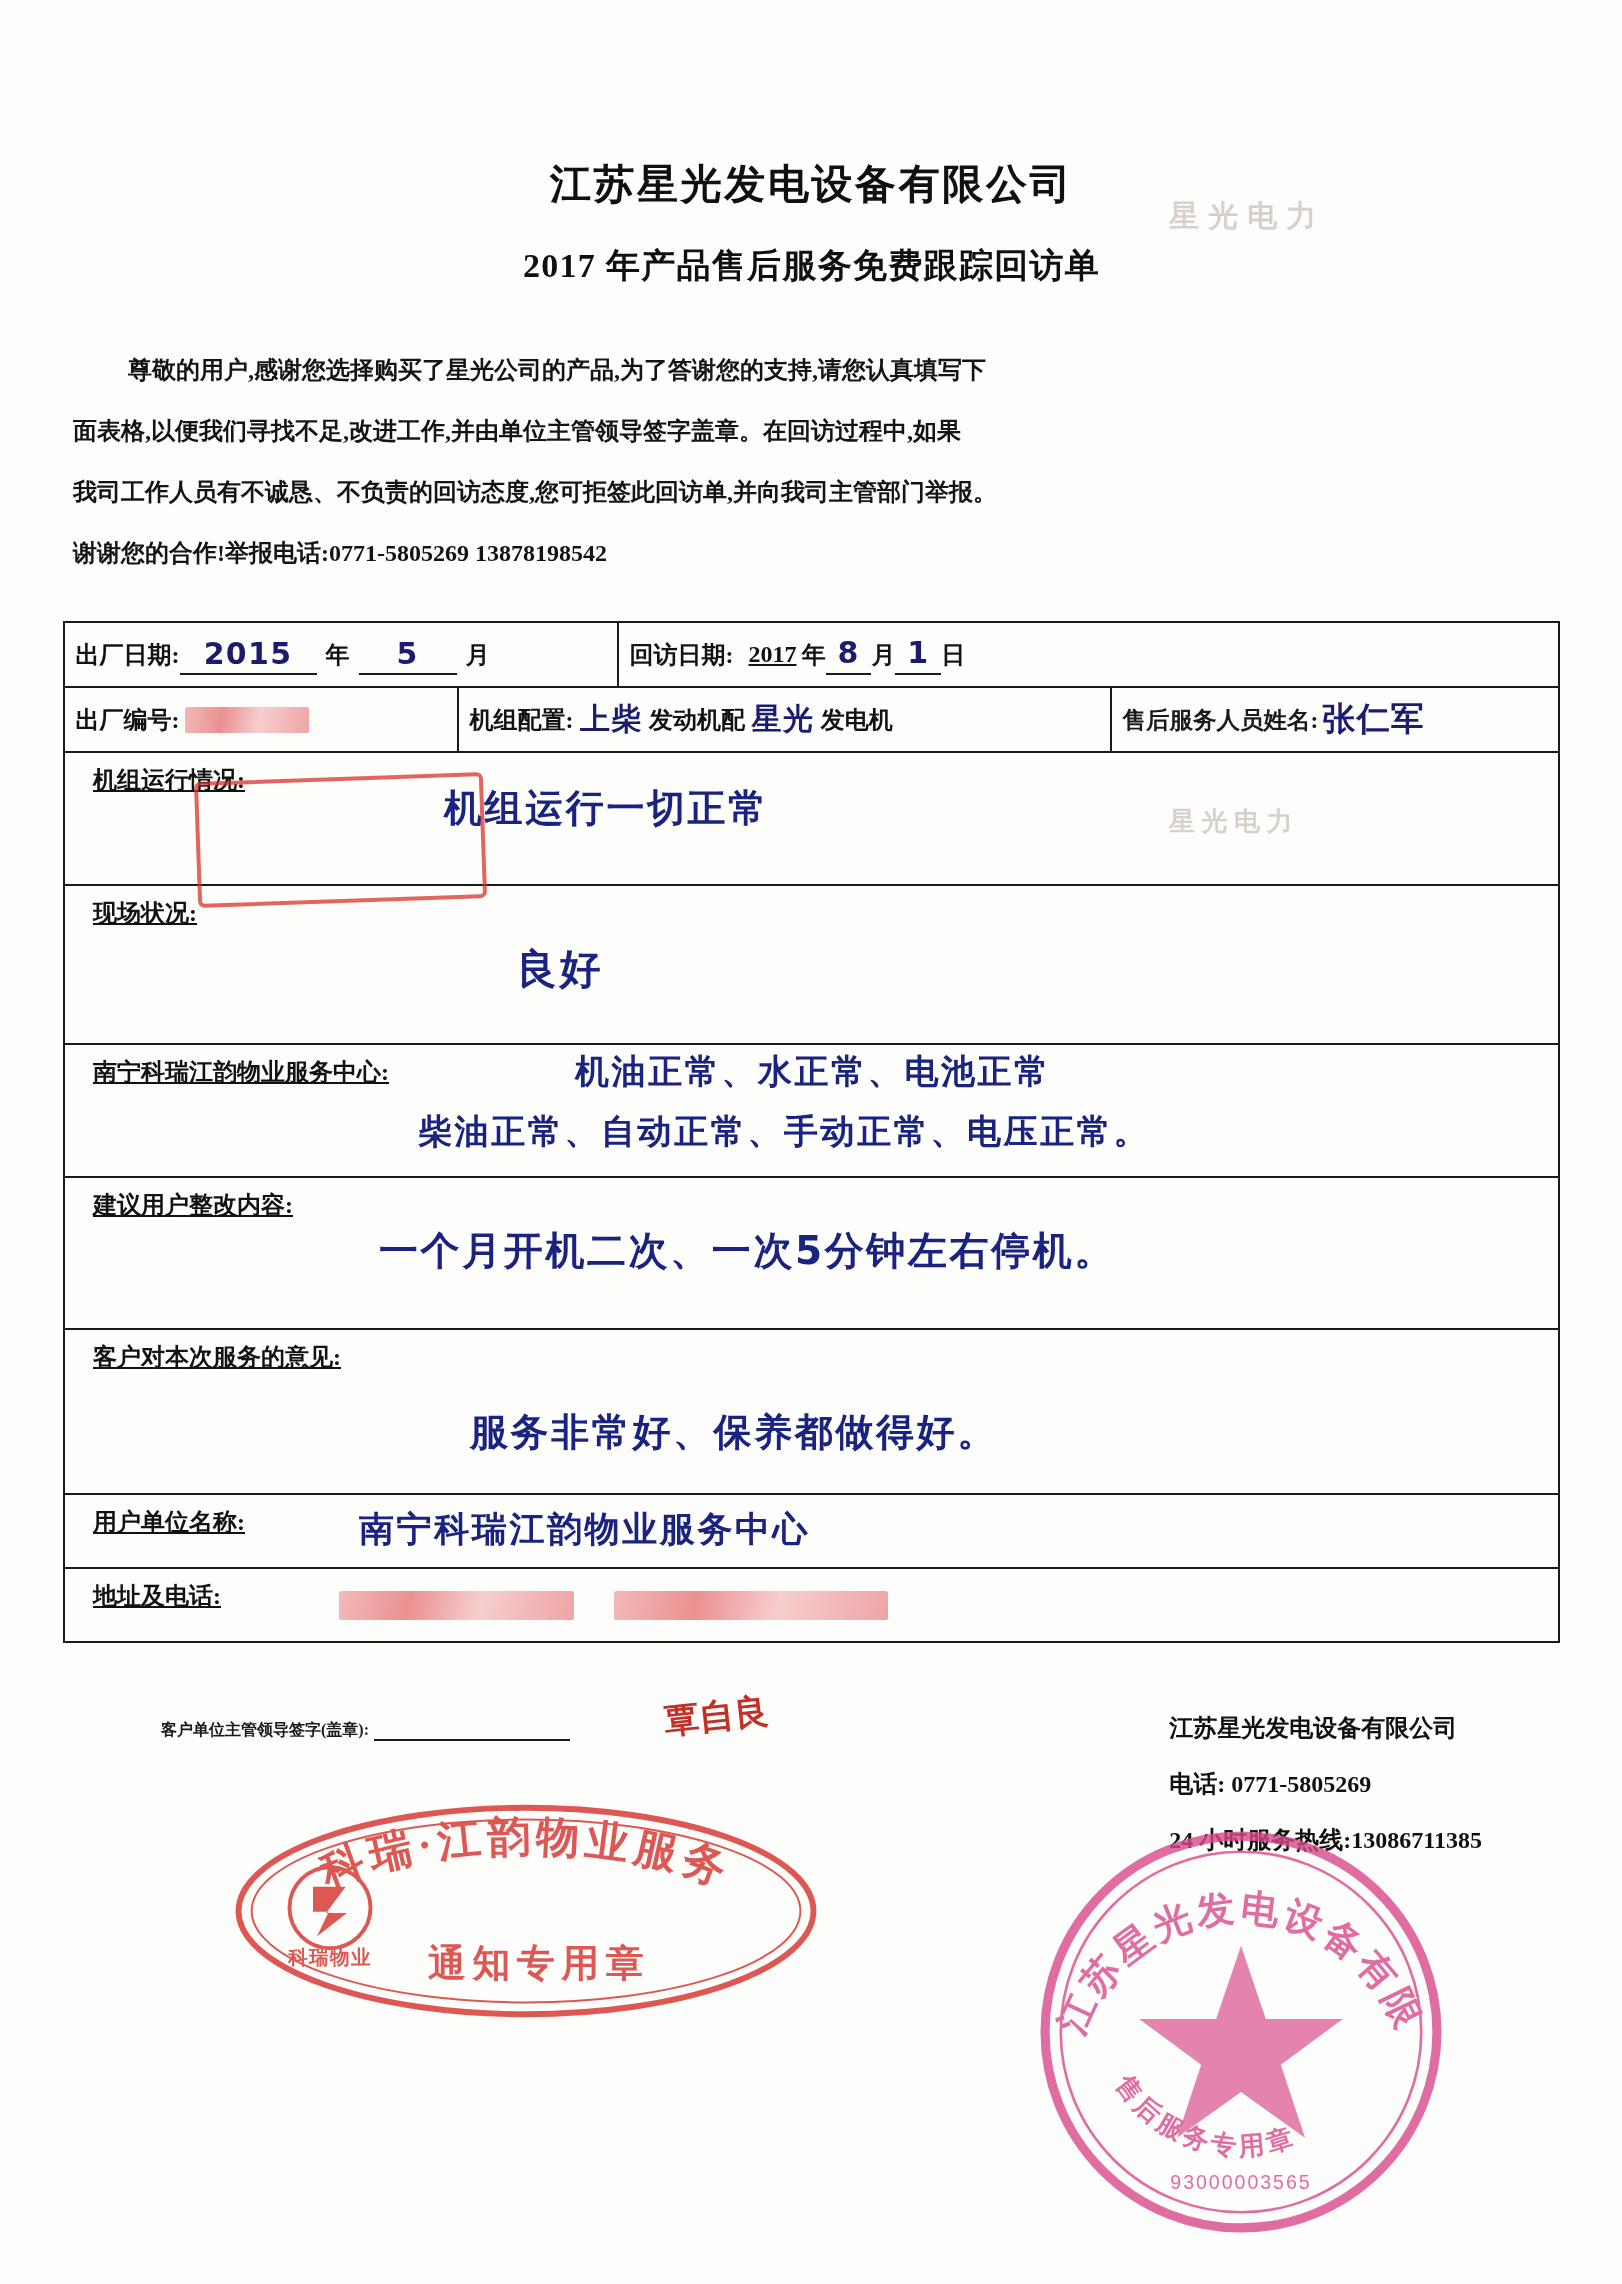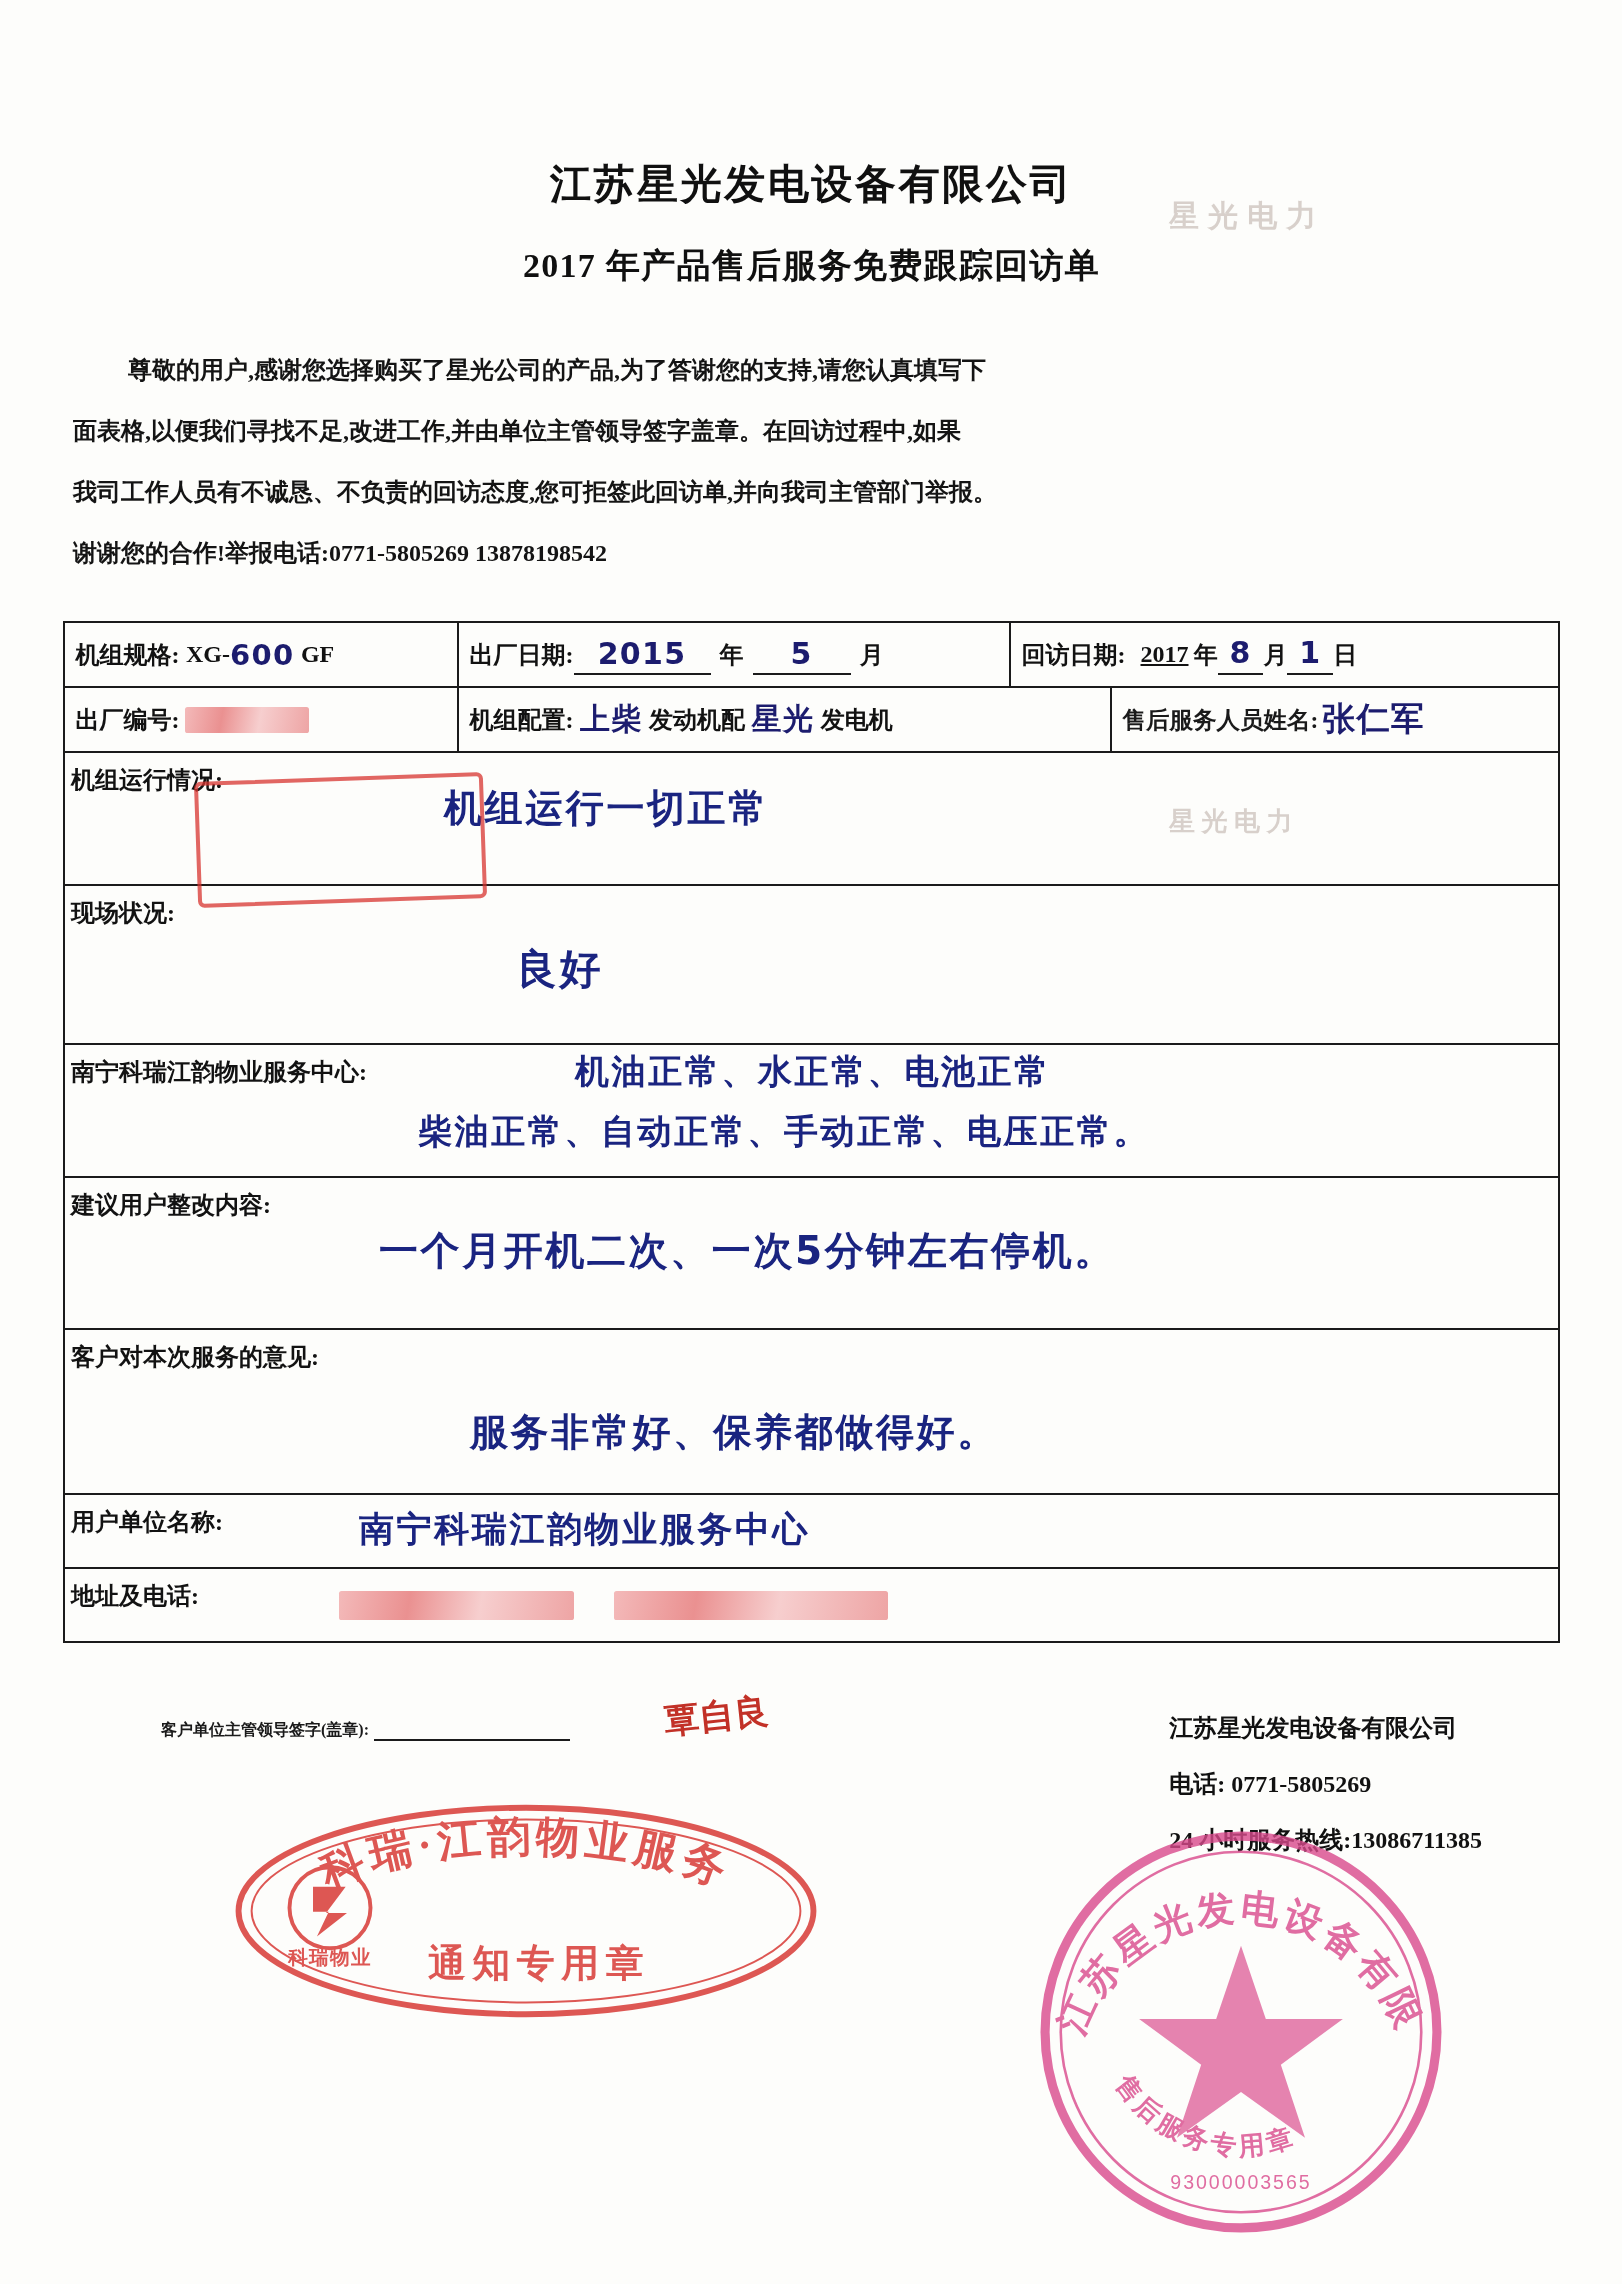--- a/index.html
+++ b/index.html
@@ -120,23 +120,24 @@
   .block-row {
     display: block;
     border-bottom: 2px solid #1b1b1b;
     position: relative;
   }
   .block-row:last-child { border-bottom: none; }
   .block-label {
     font-size: 24px;
     font-weight: bold;
     position: absolute;
-    left: 6px;
+    left: 28px;
     top: 10.5px;
     color: #121212;
+    text-decoration: underline;
   }
   .ans {
     font-family: "DejaVu Sans", sans-serif;
     color: #1a2480;
     font-weight: bold;
     letter-spacing: 2.6px;
   }
   
   .footer {
     margin: 30px 63px 0 63px;
@@ -235,26 +236,20 @@
   <div class="intro">
     <p class="indent">尊敬的用户,感谢您选择购买了星光公司的产品,为了答谢您的支持,请您认真填写下</p>
     <p>面表格,以便我们寻找不足,改进工作,并由单位主管领导签字盖章。在回访过程中,如果</p>
     <p>我司工作人员有不诚恳、不负责的回访态度,您可拒签此回访单,并向我司主管部门举报。</p>
     <p>谢谢您的合作!举报电话:0771-5805269    13878198542</p>
   </div>
 
   <div class="table-wrap">
 
     <div class="row">
-      <div class="cell" style="width:392px;">
-        <span class="lbl">机组规格:</span>
-        <span class="lbl" style="margin-left:6.5px;">XG-</span>
-        <span class="hand" style="font-size:29px;">600</span>
-        <span class="lbl" style="margin-left:6.5px;">GF</span>
-      </div>
       <div class="cell" style="width:552px;">
         <span class="lbl">出厂日期:</span>
         <span class="hand inline-ul" style="min-width:137px;">2015</span>
         <span class="lbl" style="margin:0 9.1px;">年</span>
         <span class="hand inline-ul" style="min-width:98px;">5</span>
         <span class="lbl" style="margin-left:9.1px;">月</span>
       </div>
       <div class="cell" style="flex:1;">
         <span class="lbl">回访日期:</span>
         <span class="lbl" style="margin-left:15px;text-decoration:underline;">2017</span>

